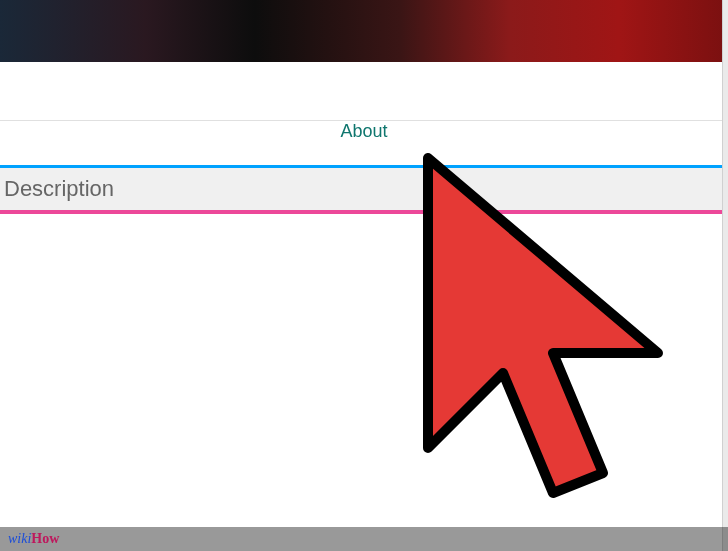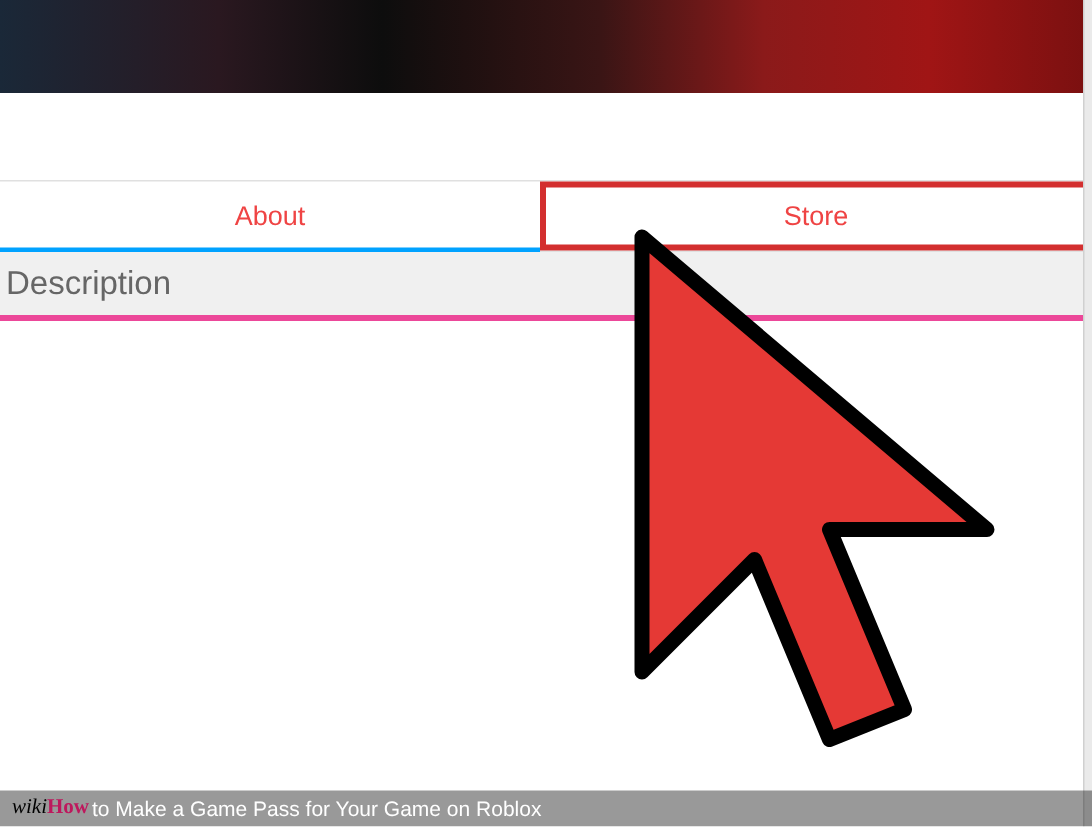--- a/index.html
+++ b/index.html
@@ -27,21 +27,21 @@
       left: 0;
       right: 0;
       background: rgba(0, 0, 0, 0.4);
       padding: 4px 8px;
       display: flex;
       align-items: center;
     }
     .caption-wiki {
       font-family: Georgia, serif;
       font-size: 14px;
-      color: #000000;
+      color: #1d4ed8;
       font-style: italic;
     }
     .caption-how {
       font-family: Georgia, serif;
       font-size: 14px;
       color: #be185d;
       font-weight: bold;
     }
     .caption-text {
       font-size: 14px;
@@ -55,24 +55,24 @@
     .tabs-row {
       display: flex;
       width: 100%;
       height: 48px;
       border-top: 1px solid #e0e0e0;
       border-bottom: 1px solid #e0e0e0;
     }
     .tab {
       flex: 1;
       display: flex;
-      align-items: center;
+      align-items: flex-start;
       justify-content: center;
       font-size: 18px;
-      color: #ef4444;
+      color: #0f766e;
       cursor: pointer;
       position: relative;
     }
     .tab.active::after {
       content: '';
       position: absolute;
       bottom: -1px;
       left: 0;
       right: 0;
       height: 3px;
@@ -117,34 +117,30 @@
 <body>
 
 <div class="game-banner"></div>
 
 <div class="spacer-top"></div>
 
 <div class="tabs-row">
   <div class="tab active">
     <span>About</span>
   </div>
-  <div class="tab highlight-box">
-    <span>Store</span>
-  </div>
 </div>
 
 <div class="section-header">
   <div class="section-title">Description</div>
 </div>
 
 <div class="content-area"></div>
 
 <svg class="cursor-overlay" viewBox="0 0 260 370">
   <path d="M 20 20 L 20 310 L 95 235 L 145 355 L 195 335 L 145 215 L 250 215 Z" fill="#e53935" stroke="#000" stroke-width="10" stroke-linejoin="round"></path>
 </svg>
 
 <div class="right-border"></div>
 
 <div class="caption-bar">
   <span class="caption-wiki">wiki</span>
   <span class="caption-how">How</span>
-  <span class="caption-text"> to Make a Game Pass for Your Game on Roblox</span>
 </div>
 
 </body></html>

